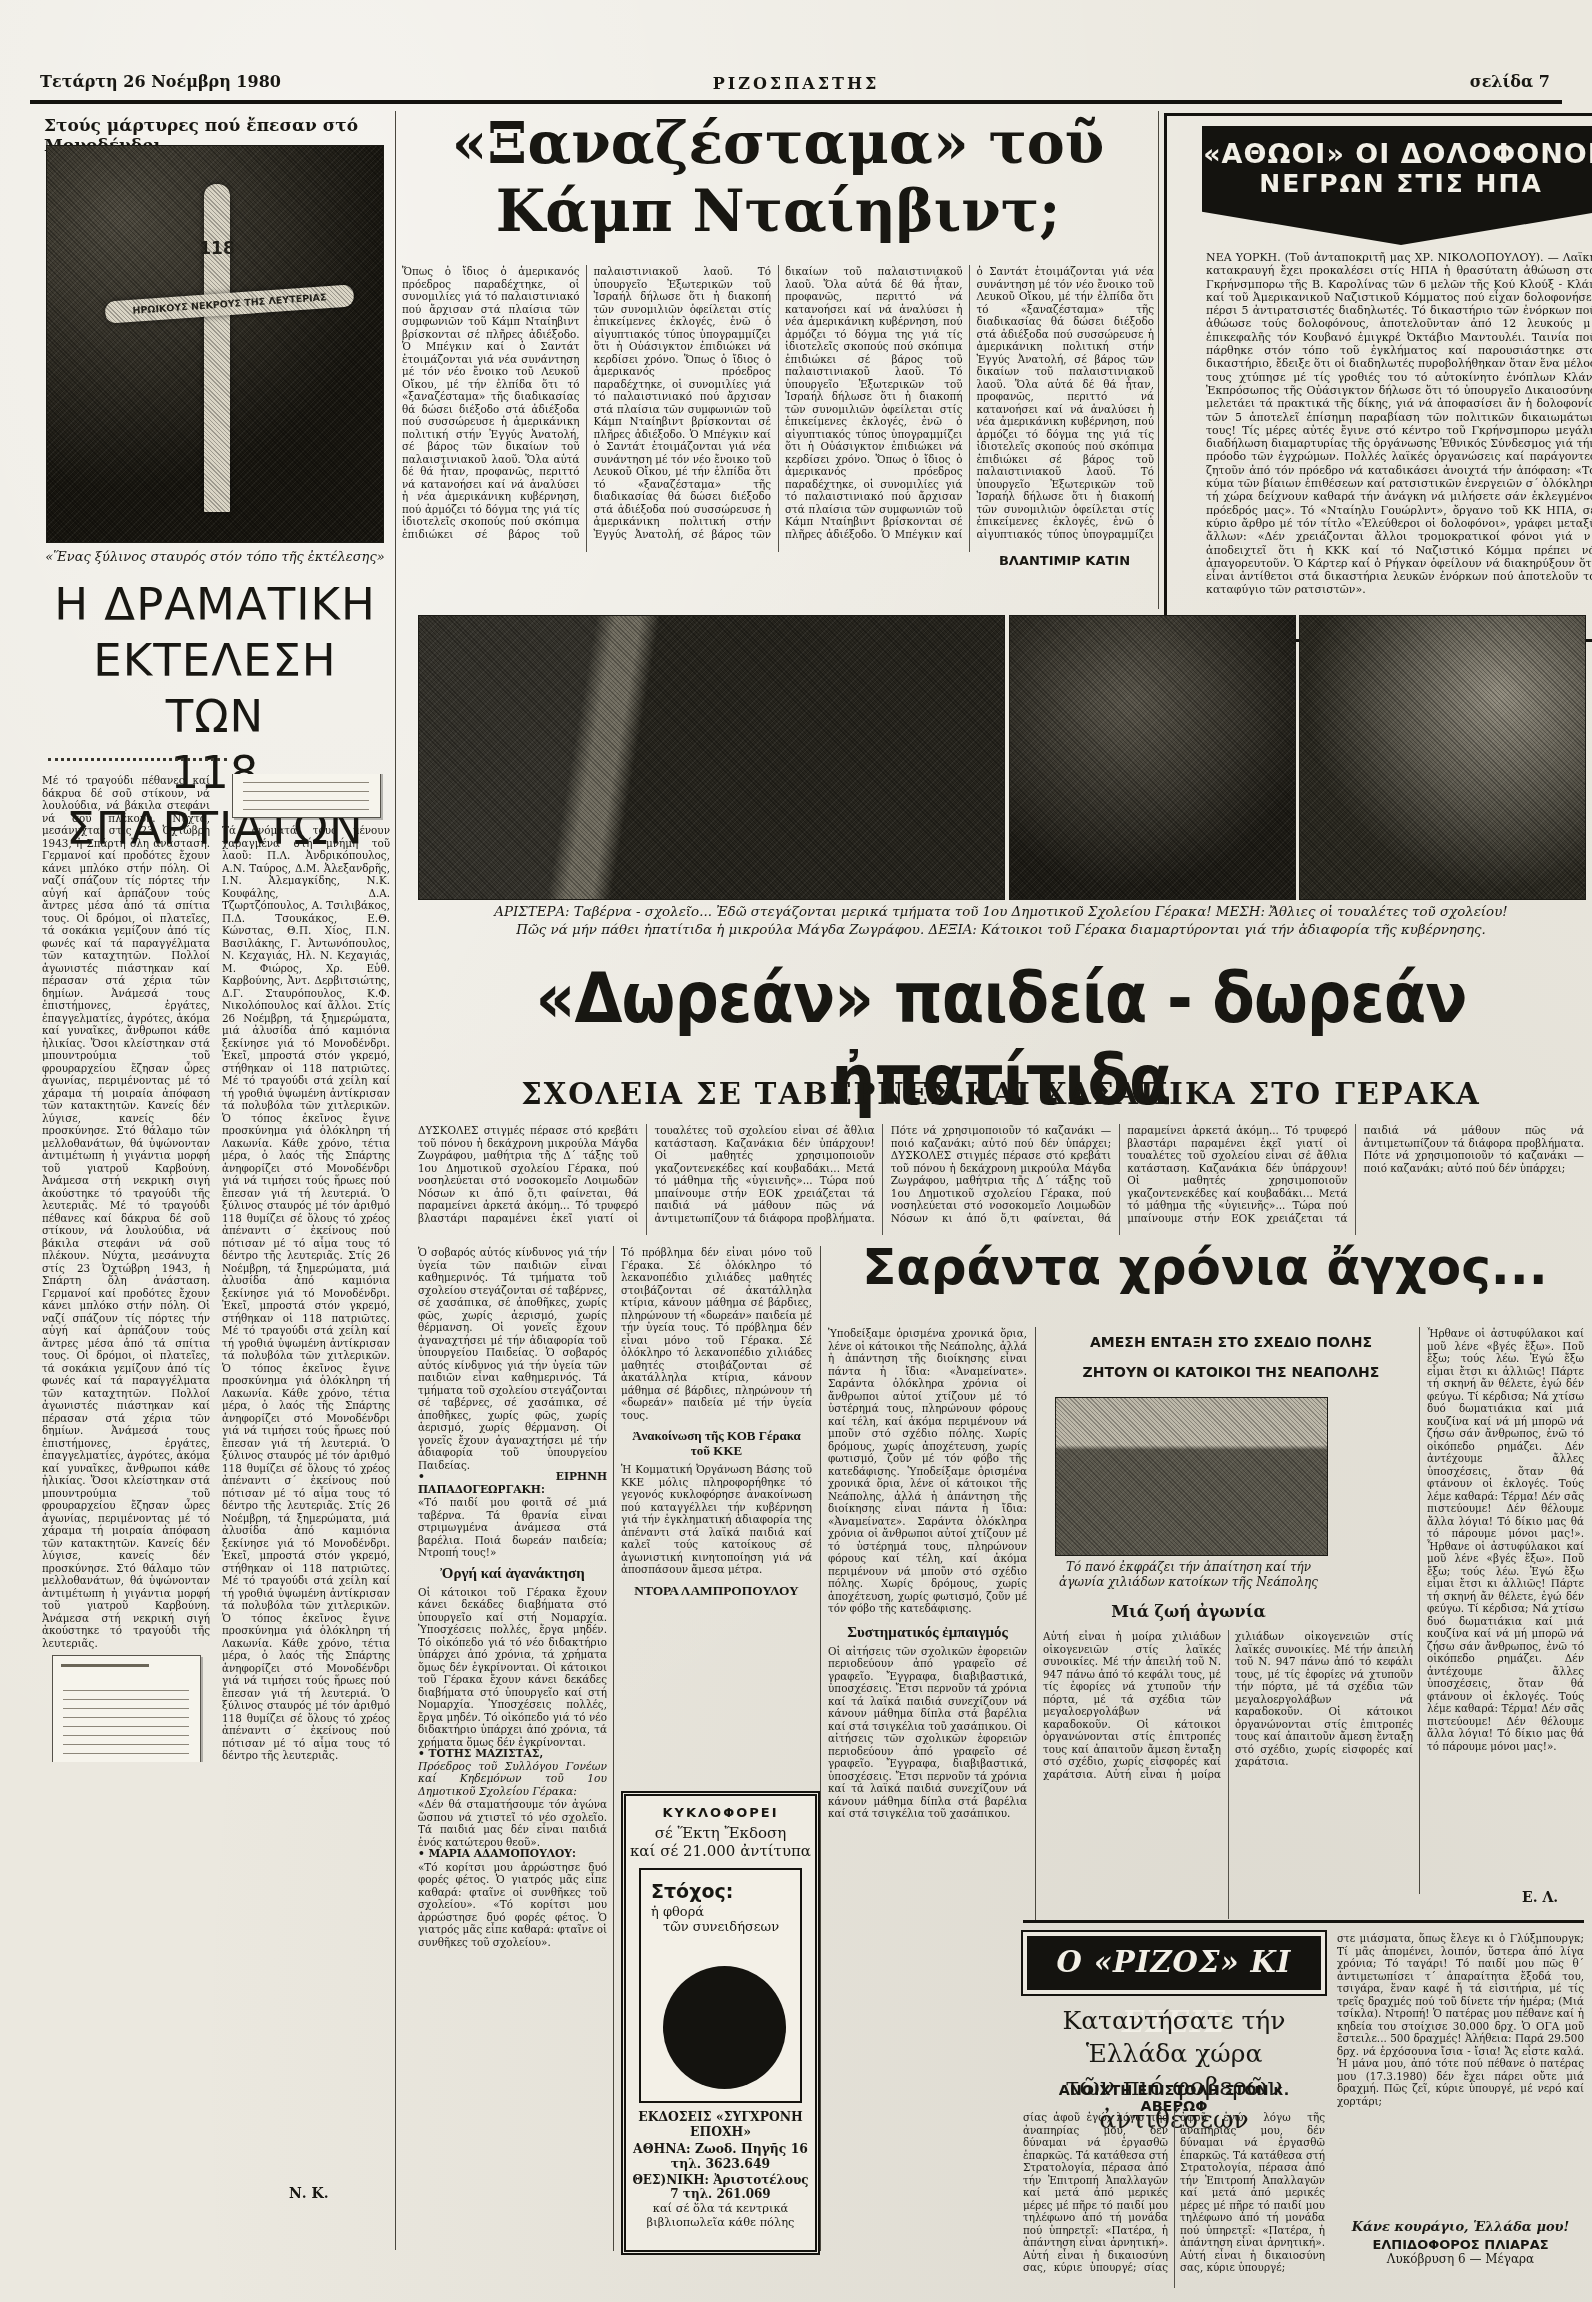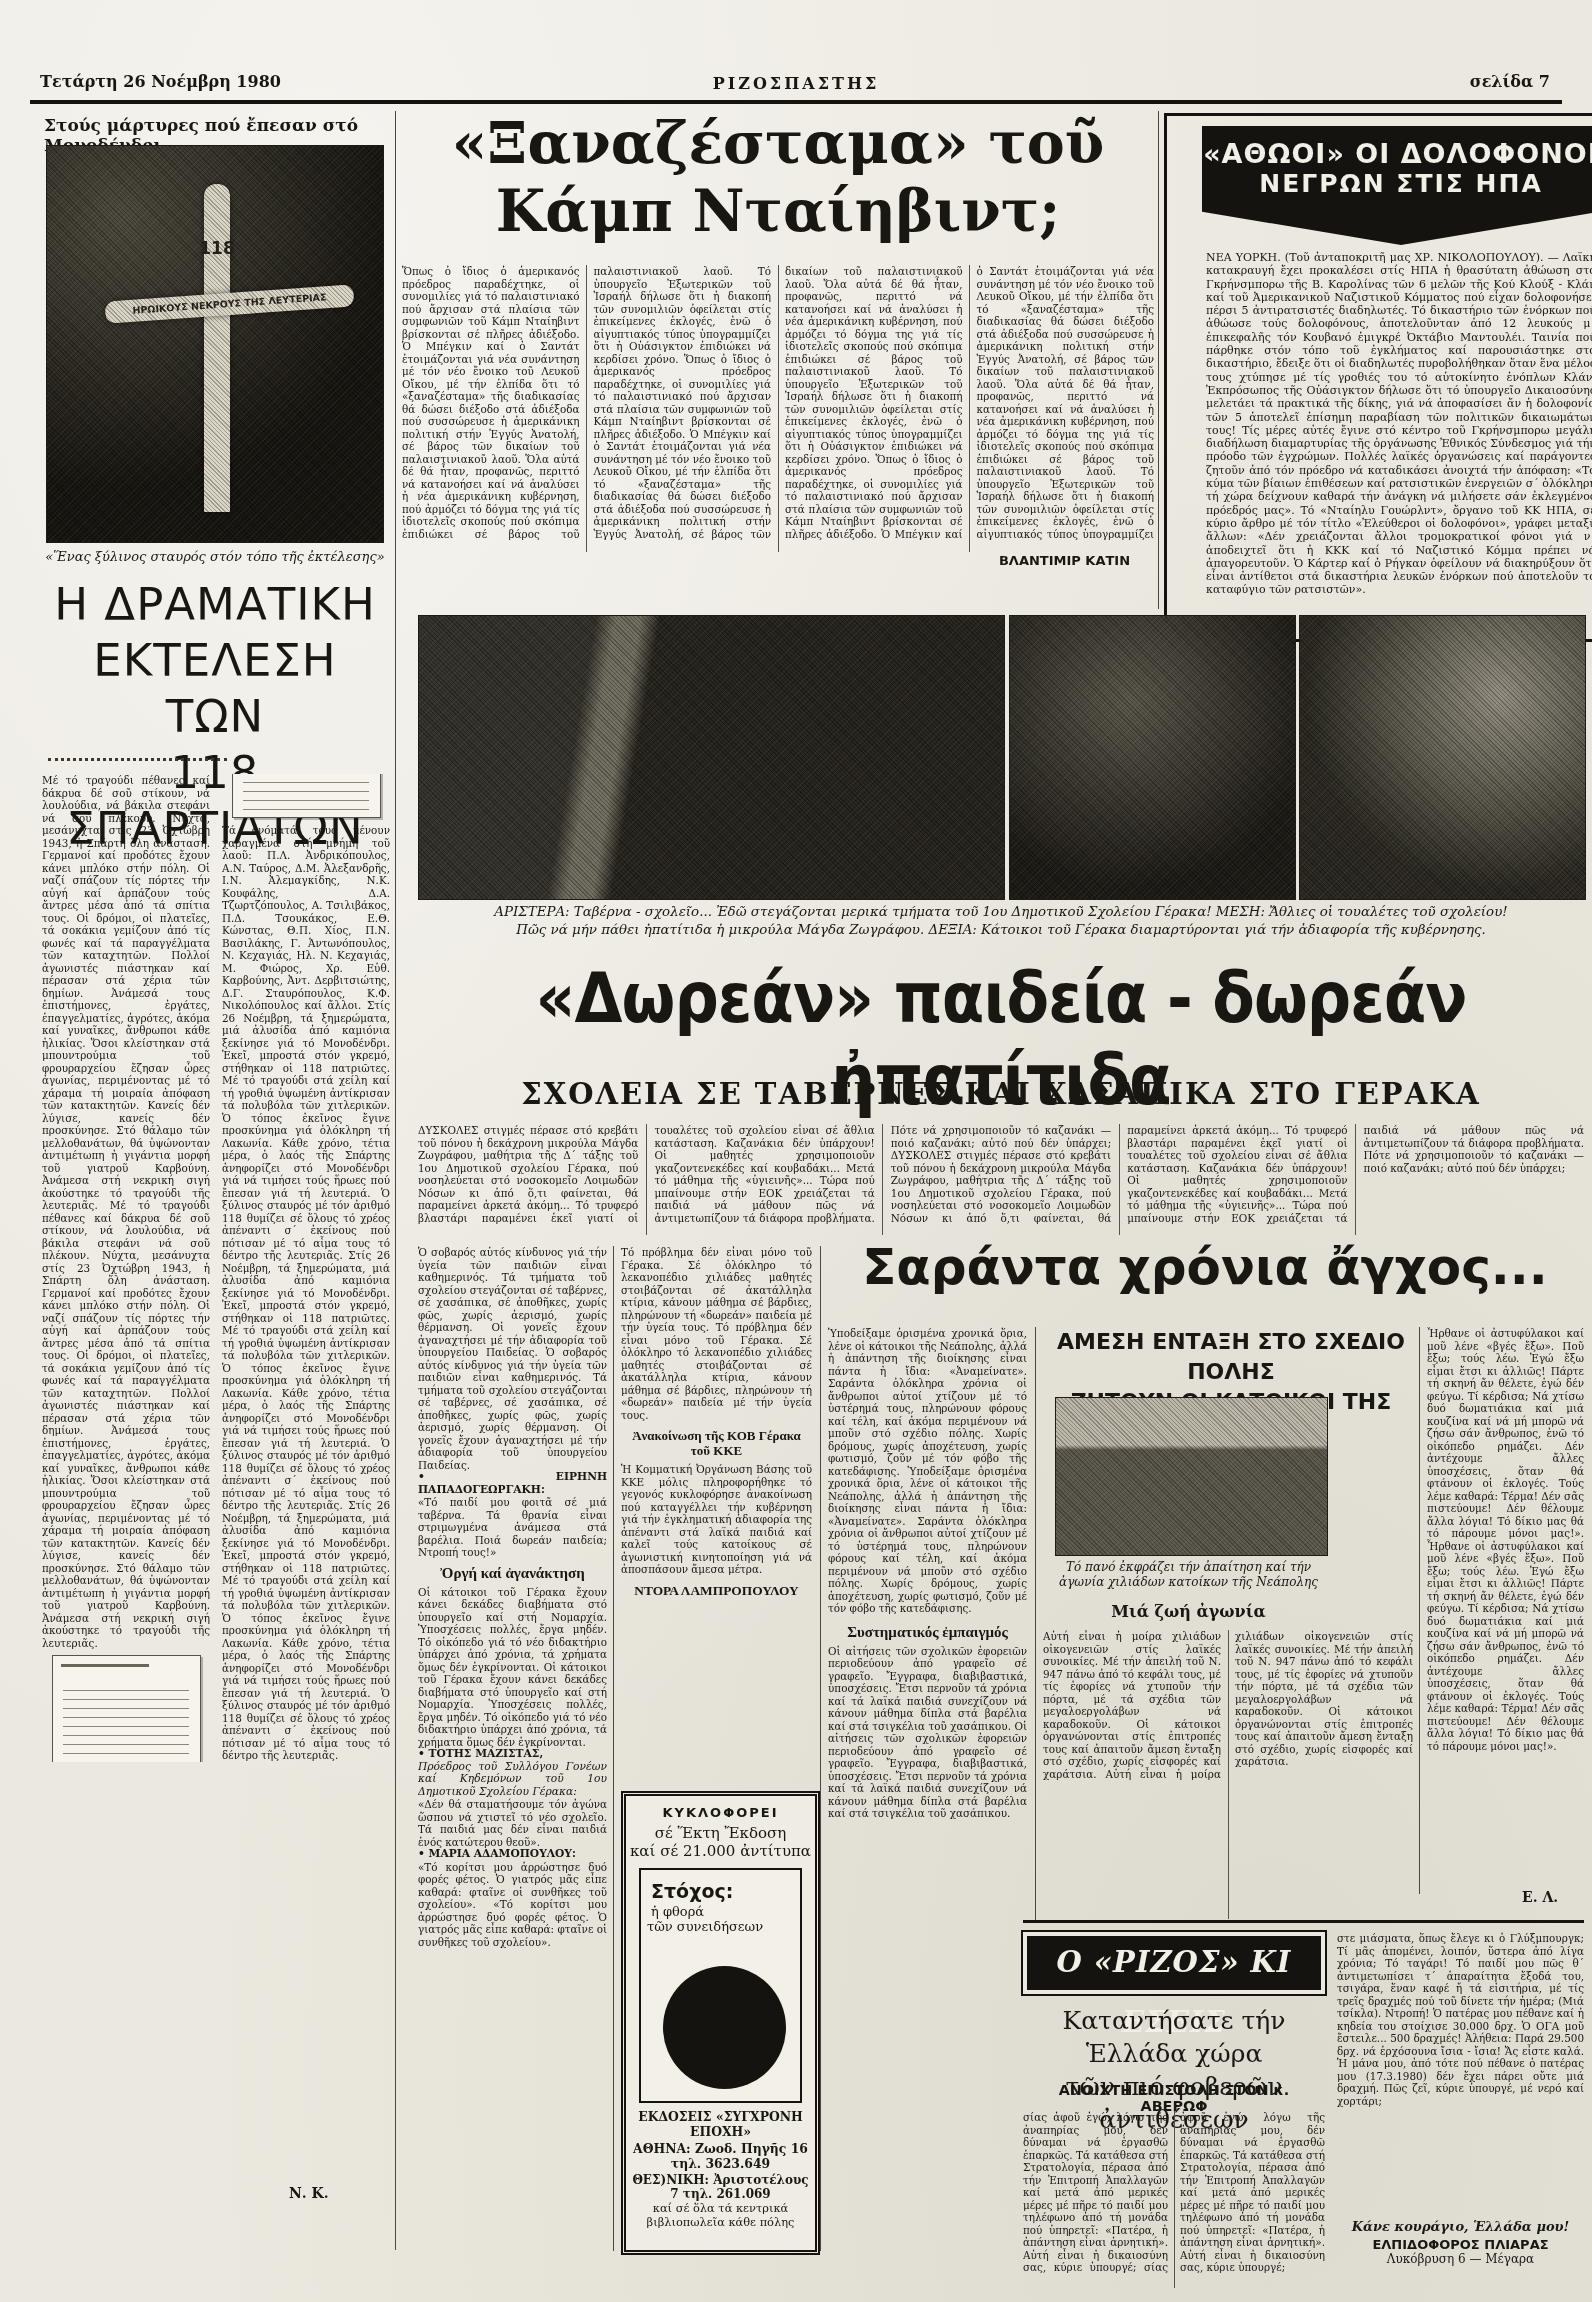--- a/index.html
+++ b/index.html
@@ -116,39 +116,39 @@
     <div class="subhead-bold" style="font-size:13.4px;">ΝΤΟΡΑ ΛΑΜΠΡΟΠΟΥΛΟΥ</div>
   </div>
 
   <div class="abs" style="left:621px;top:1791px;width:195px;height:460px;border:2px solid #14130f;box-shadow:0 0 0 1px #ebe8df inset,0 0 0 3px #14130f inset;background:#efece3;text-align:center;">
     <div class="sans" style="margin-top:12px;font-size:13px;font-weight:bold;letter-spacing:2px;">ΚΥΚΛΟΦΟΡΕΙ</div>
     <div style="font-size:15px;margin-top:4px;">σέ Ἕκτη Ἔκδοση</div>
     <div style="font-size:15px;">καί σέ 21.000 ἀντίτυπα</div>
     <div style="margin:8px auto 6px;width:159px;height:231px;border:2px solid #14130f;background:#f3f0e7;position:relative;overflow:hidden;">
       <div class="sans" style="text-align:left;padding:10px 0 0 10px;font-size:19px;font-weight:bold;">Στόχος:</div>
       <div style="text-align:left;padding:2px 0 0 10px;font-size:13px;">ἡ φθορά</div>
-      <div style="text-align:left;padding:0 0 0 6px;font-size:13px;">τῶν συνειδήσεων</div>
+      <div style="text-align:left;padding:0 0 0 22px;font-size:13px;">τῶν συνειδήσεων</div>
       <div style="position:absolute;left:22px;top:96px;width:123px;height:123px;border-radius:50%;background:#14130f;"></div>
     </div>
     <div class="serifb" style="font-size:12.4px;">ΕΚΔΟΣΕΙΣ «ΣΥΓΧΡΟΝΗ ΕΠΟΧΗ»</div>
     <div class="serifb" style="font-size:12.4px;margin-top:2px;">ΑΘΗΝΑ: Ζωοδ. Πηγῆς 16</div>
     <div class="serifb" style="font-size:12.4px;">τηλ. 3623.649</div>
     <div class="serifb" style="font-size:12px;margin-top:2px;padding:0 6px;">ΘΕΣ)ΝΙΚΗ: Ἀριστοτέλους 7 τηλ. 261.069</div>
     <div style="font-size:11.4px;margin-top:0;padding:0 10px;">καί σέ ὅλα τά κεντρικά βιβλιοπωλεῖα κάθε πόλης</div>
   </div>
 
   <div class="abs sans" style="left:828px;top:1238px;width:754px;text-align:center;font-size:50px;font-weight:bold;">Σαράντα χρόνια ἄγχος...</div>
 
   <div class="abs small" style="left:828px;top:1327px;width:199px;height:921px;">
     <span>Ὑποδείξαμε ὁρισμένα χρονικά ὅρια, λένε οἱ κάτοικοι τῆς Νεάπολης, ἀλλά ἡ ἀπάντηση τῆς διοίκησης εἶναι πάντα ἡ ἴδια: «Ἀναμείνατε». Σαράντα ὁλόκληρα χρόνια οἱ ἄνθρωποι αὐτοί χτίζουν μέ τό ὑστέρημά τους, πληρώνουν φόρους καί τέλη, καί ἀκόμα περιμένουν νά μποῦν στό σχέδιο πόλης. Χωρίς δρόμους, χωρίς ἀποχέτευση, χωρίς φωτισμό, ζοῦν μέ τόν φόβο τῆς κατεδάφισης. Ὑποδείξαμε ὁρισμένα χρονικά ὅρια, λένε οἱ κάτοικοι τῆς Νεάπολης, ἀλλά ἡ ἀπάντηση τῆς διοίκησης εἶναι πάντα ἡ ἴδια: «Ἀναμείνατε». Σαράντα ὁλόκληρα χρόνια οἱ ἄνθρωποι αὐτοί χτίζουν μέ τό ὑστέρημά τους, πληρώνουν φόρους καί τέλη, καί ἀκόμα περιμένουν νά μποῦν στό σχέδιο πόλης. Χωρίς δρόμους, χωρίς ἀποχέτευση, χωρίς φωτισμό, ζοῦν μέ τόν φόβο τῆς κατεδάφισης.</span>
     <div class="subhead-bold" style="font-size:15px;margin-top:10px;">Συστηματικός ἐμπαιγμός</div>
     <span>Οἱ αἰτήσεις τῶν σχολικῶν ἐφορειῶν περιοδεύουν ἀπό γραφεῖο σέ γραφεῖο. Ἔγγραφα, διαβιβαστικά, ὑποσχέσεις. Ἔτσι περνοῦν τά χρόνια καί τά λαϊκά παιδιά συνεχίζουν νά κάνουν μάθημα δίπλα στά βαρέλια καί στά τσιγκέλια τοῦ χασάπικου. Οἱ αἰτήσεις τῶν σχολικῶν ἐφορειῶν περιοδεύουν ἀπό γραφεῖο σέ γραφεῖο. Ἔγγραφα, διαβιβαστικά, ὑποσχέσεις. Ἔτσι περνοῦν τά χρόνια καί τά λαϊκά παιδιά συνεχίζουν νά κάνουν μάθημα δίπλα στά βαρέλια καί στά τσιγκέλια τοῦ χασάπικου.</span>
   </div>
 
-  <div class="abs sans" style="left:1047px;top:1327px;width:368px;text-align:center;font-size:22px;line-height:30px;font-weight:bold;">
+  <div class="abs sans" style="left:1047px;top:1327px;width:368px;text-align:center;font-size:14px;line-height:30px;font-weight:bold;">
     <div>ΑΜΕΣΗ ΕΝΤΑΞΗ ΣΤΟ ΣΧΕΔΙΟ ΠΟΛΗΣ</div>
     <div>ΖΗΤΟΥΝ ΟΙ ΚΑΤΟΙΚΟΙ ΤΗΣ ΝΕΑΠΟΛΗΣ</div>
   </div>
 
   <div class="photo ht" style="left:1055px;top:1397px;width:271px;height:157px;background:linear-gradient(180deg,#bcb7a8 0 30%,#5b584d 33% 100%),repeating-linear-gradient(90deg, rgba(240,236,224,.25) 0 4px, transparent 4px 40px),#5b584d;"></div>
   <div class="abs caption" style="left:1043px;top:1560px;width:291px;font-size:12px;line-height:15px;">Τό πανό ἐκφράζει τήν ἀπαίτηση καί τήν ἀγωνία χιλιάδων κατοίκων τῆς Νεάπολης</div>
   <div class="abs serifb" style="left:1043px;top:1602px;width:291px;text-align:center;font-size:16px;">Μιά ζωή ἀγωνία</div>
 
   <div class="abs small colrule" style="left:1043px;top:1630px;width:370px;height:289px;columns:2;column-gap:14px;">Αὐτή εἶναι ἡ μοίρα χιλιάδων οἰκογενειῶν στίς λαϊκές συνοικίες. Μέ τήν ἀπειλή τοῦ Ν. 947 πάνω ἀπό τό κεφάλι τους, μέ τίς ἐφορίες νά χτυποῦν τήν πόρτα, μέ τά σχέδια τῶν μεγαλοεργολάβων νά καραδοκοῦν. Οἱ κάτοικοι ὀργανώνονται στίς ἐπιτροπές τους καί ἀπαιτοῦν ἄμεση ἔνταξη στό σχέδιο, χωρίς εἰσφορές καί χαράτσια. Αὐτή εἶναι ἡ μοίρα χιλιάδων οἰκογενειῶν στίς λαϊκές συνοικίες. Μέ τήν ἀπειλή τοῦ Ν. 947 πάνω ἀπό τό κεφάλι τους, μέ τίς ἐφορίες νά χτυποῦν τήν πόρτα, μέ τά σχέδια τῶν μεγαλοεργολάβων νά καραδοκοῦν. Οἱ κάτοικοι ὀργανώνονται στίς ἐπιτροπές τους καί ἀπαιτοῦν ἄμεση ἔνταξη στό σχέδιο, χωρίς εἰσφορές καί χαράτσια.</div>
 

